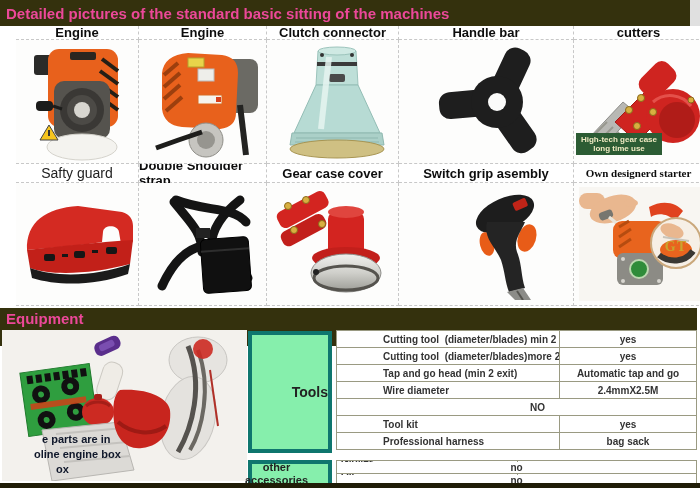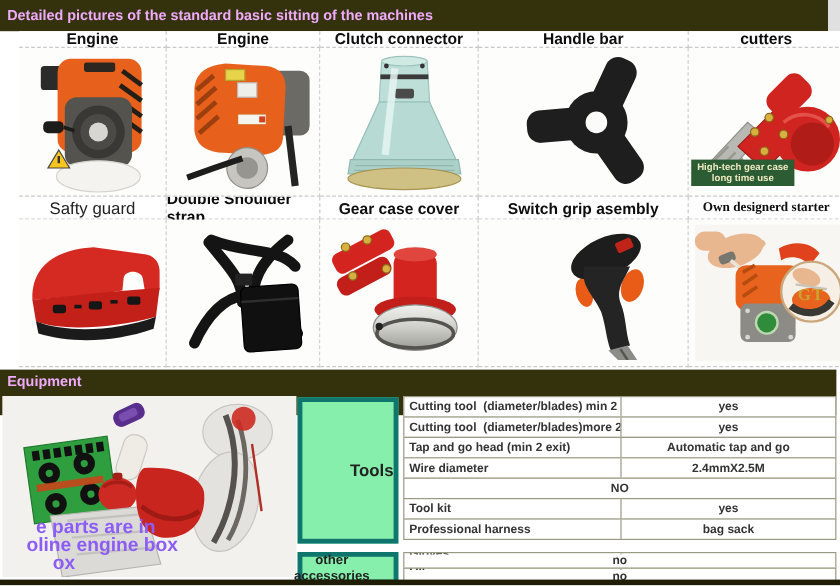--- a/index.html
+++ b/index.html
@@ -2,22 +2,22 @@
 <html><head>
 <meta charset="utf-8">
 <style>
   html,body { margin:0; padding:0; background:#fff; }
   .page {
     position:relative; width:700px; height:488px; overflow:hidden;
     background:#ffffff; font-family:"Liberation Sans", sans-serif;
   }
   
   .bar {
-    position:absolute; left:0; background:#34310d; color:#f0abfc;
-    font-weight:bold; font-size:12px; box-sizing:border-box; padding-left:6px;
+    position:absolute; left:0; background:#34310d; color:#ec4899;
+    font-weight:bold; font-size:15px; box-sizing:border-box; padding-left:6px;
   }
   .title-bar { top:0; width:690px; height:26px; line-height:27px; }
   .title-edge { position:absolute; left:690px; top:0; width:10px; height:26px; background:#e0e0e0; }
   .equip-bar { top:308px; width:697px; height:38px; line-height:21px; }
 
   
   .pic-grid {
     position:absolute; left:16px; top:26px; width:688px;
     display:grid;
     grid-template-columns:123px 128px 132px 175px 130px;
@@ -46,22 +46,22 @@
     color:#c9a42e; font-family:"Liberation Serif", serif;
     font-size:14px; font-weight:bold; letter-spacing:1px;
   }
 
   
   .equip-photo {
     position:absolute; left:2px; top:330px; width:245px; height:151px;
     background:#f3f1ed; overflow:hidden;
   }
   .photo-caption {
-    position:absolute; left:20px; top:102px;
-    color:#8b5cf6; font-weight:bold; font-size:16px; line-height:15px;
+    position:absolute; left:32px; top:102px;
+    color:#0f172a; font-weight:bold; font-size:11px; line-height:15px;
   }
   .photo-caption .l1 { margin-left:8px; }
   .photo-caption .l2 { margin-left:0; }
   .photo-caption .l3 { margin-left:22px; }
 
   .tools-label, .other-label {
     position:absolute; left:248px; width:84px;
     border:4px solid #0f766e; box-sizing:border-box; background:#86efac;
     display:flex; align-items:center; justify-content:flex-end; text-align:center;
     font-weight:bold; color:#222;
@@ -70,21 +70,21 @@
   .other-label { top:460px; height:27px; font-size:11px; line-height:13px; padding:0 20px; }
 
   .spec-rows { position:absolute; left:336px; width:361px; }
   .rows-1 { top:330px; }
   .rows-2 { top:460px; }
   .spec-row {
     display:flex; border:1px solid #9a9a82; box-sizing:border-box;
     margin-top:-1px; background:#fff;
   }
   .spec-row:first-child { margin-top:0; }
-  .rows-1 .spec-row { height:18px; }
+  .rows-1 .spec-row { height:18px;padding-left:42px; }
   .rows-2 .spec-row { height:14px;flex-direction:column; }
   .spec-name {
     width:181px; border-right:1px solid #9a9a82; box-sizing:border-box;
     display:flex; align-items:center; padding-left:4px;
     font-weight:bold; font-size:10px; color:#333; white-space:pre; overflow:hidden;
   }
   .spec-value {
     flex:1; display:flex; align-items:center; justify-content:center;
     font-weight:bold; font-size:10px; color:#333;
   }

